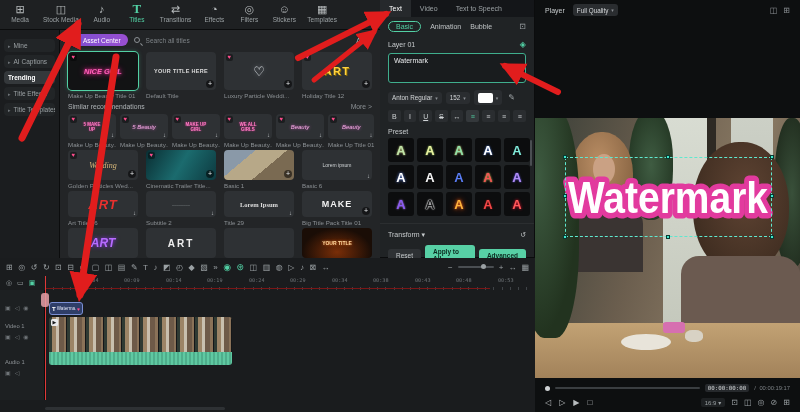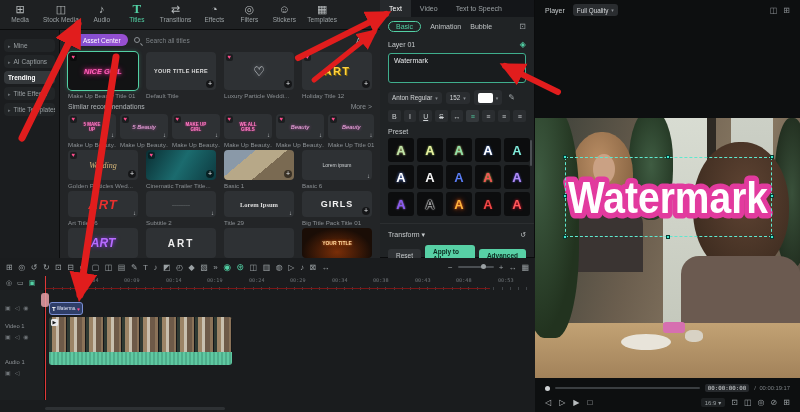--- a/index.html
+++ b/index.html
@@ -404,21 +404,21 @@
         </div>
       <div class="card card-lg">
           <div class="thumb thumb-s4">
             <span class="pv-loremserif">Lorem Ipsum</span>
             <span class="dl-chip">↓</span>
           </div>
           <div class="card-label">Title 29</div>
         </div>
       <div class="card card-lg">
           <div class="thumb thumb-s4">
-            <span class="pv-title">GIRLS</span>
+            <span class="pv-title">MAKE</span>
             <span class="plus-chip">+</span>
           </div>
           <div class="card-label">Big Title Pack Title 01</div>
         </div>
     </div>
 
     <div class="card-row row-g4">
       <div class="card card-lg">
           <div class="thumb thumb-m">
             <span class="pv-artpurple">ART</span>

